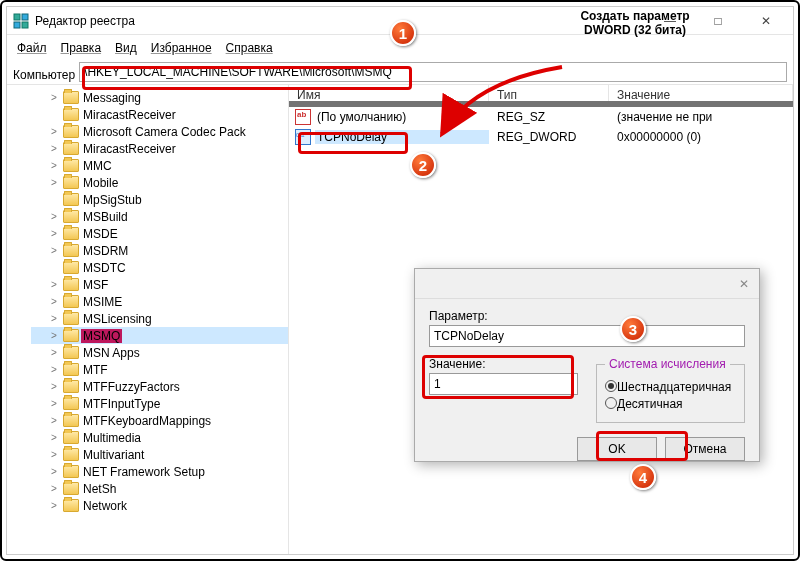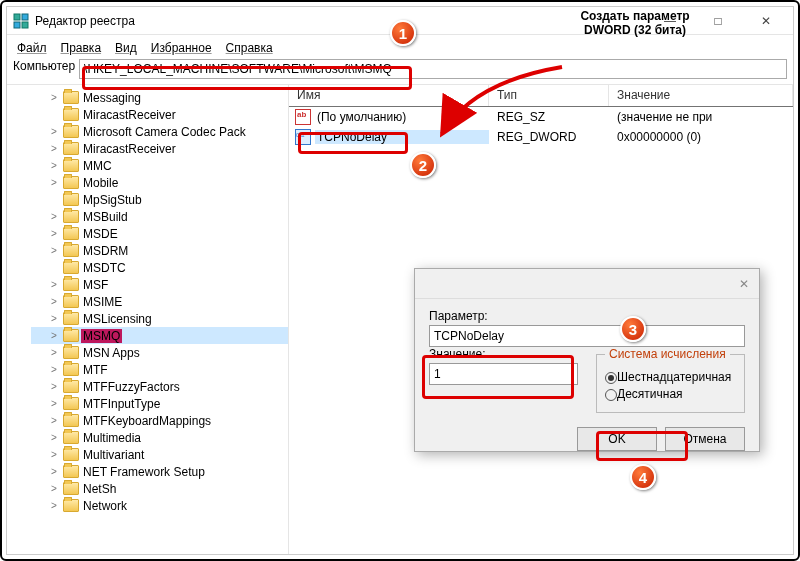--- a/index.html
+++ b/index.html
@@ -4,61 +4,61 @@
 <style>
 *{box-sizing:border-box;margin:0;padding:0;font-family:"Segoe UI",Tahoma,sans-serif;font-size:12px;color:#000}
 body{background:#fff;width:800px;height:561px;position:relative;border:2px solid #000;border-radius:6px;overflow:hidden}
 .window{position:absolute;inset:4px;background:#fff;border:1px solid #ccc;display:flex;flex-direction:column}
 .titlebar{height:28px;display:flex;align-items:center;padding:0 6px;gap:6px;border-bottom:1px solid #e5e5e5}
 .titlebar .reg-icon{width:16px;height:16px}
 .titlebar .sp{flex:1}
 .titlebar .btn{width:42px;height:24px;display:flex;align-items:center;justify-content:center;color:#444}
 .menubar{height:22px;display:flex;align-items:flex-end;gap:2px;padding:0 4px}
 .menubar span{padding:2px 6px;text-decoration:underline;text-decoration-color:#999}
-.addr{height:28px;display:flex;align-items:flex-start;padding:2px 6px;gap:4px;border-bottom:1px solid #e5e5e5}
+.addr{height:28px;display:flex;align-items:flex-end;padding:2px 6px;gap:4px;border-bottom:1px solid #e5e5e5}
 .addr label{white-space:nowrap}
 .addr .pathbox{flex:1;height:20px;border:1px solid #aaa;padding:1px 4px;display:flex;align-items:center;position:relative}
 .addr .pathbox span{white-space:nowrap}
 .content{flex:1;display:flex;min-height:0}
 .tree{width:282px;overflow:hidden;padding-top:4px;border-right:1px solid #e5e5e5}
 .tree-inner{margin-left:24px}
 .node{display:flex;align-items:center;height:17px;gap:2px;padding-left:16px}
 .node.sel{background:#cde8ff}
 .node.sel .lbl{background:#be185d}
 .exp{width:14px;text-align:center;color:#777;font-size:10px}
 .fld{width:16px;height:13px;background:linear-gradient(#ffe9a6,#f3c753);border:1px solid #d8a930;border-radius:1px;position:relative}
 .fld:before{content:"";position:absolute;top:-3px;left:0;width:6px;height:3px;background:#f3c753;border:1px solid #d8a930;border-bottom:none;border-radius:1px 1px 0 0}
 .lbl{padding:0 2px}
 .list{flex:1;position:relative}
-.cols{display:flex;height:22px;border-bottom:1px solid #737373}
+.cols{display:flex;height:22px;border-bottom:6px solid #737373}
 .cols div{padding:3px 8px;border-right:1px solid #e5e5e5;color:#333}
 .c1{width:200px}.c2{width:120px}.c3{flex:1}
 .row{display:flex;align-items:center;height:20px}
 .row .ic{width:16px;height:16px;margin:0 4px 0 6px}
 .row .nm{width:174px;padding-left:2px}
 .row .tp{width:120px;padding-left:8px}
 .row .vl{padding-left:8px}
 .row.sel .nm{background:#cde8ff}
 .ic-str{background:#fff;border:1px solid #c33;position:relative}
 .ic-str:after{content:"ab";position:absolute;font-size:8px;color:#c33;left:1px;top:0;font-weight:bold}
 .ic-dw{background:#def;border:1px solid #37c;position:relative}
 .ic-dw:after{content:"011";position:absolute;font-size:6px;color:#37c;left:0;top:2px;letter-spacing:-0.5px}
 .dlg{position:absolute;left:412px;top:266px;width:346px;background:#f0f0f0;border:1px solid #aaa;box-shadow:3px 3px 12px rgba(0,0,0,.3)}
 .dlg-title{height:30px;display:flex;align-items:center;padding:0 10px;color:#555;border-bottom:1px solid #ddd}
 .dlg-title .sp{flex:1}
 .dlg-body{padding:10px 14px 0}
 .dlg-body .plabel{margin-bottom:2px}
 .dlg-body input[type=text]{width:100%;height:22px;border:1px solid #999;padding:2px 4px;background:#fff}
 .dlg-body input[readonly]{background:#fff}
-.dlg-row{display:flex;gap:18px;}
+.dlg-row{display:flex;gap:18px;margin-top:10px}
 .dlg-col{flex:1}
 .valbox{width:138px}
 fieldset{border:1px solid #bbb;padding:6px 8px 8px}
-legend{padding:0 4px;color:#c2410c}
-.radio{display:flex;align-items:flex-end;gap:0;margin:3px 0}
+legend{padding:0 4px;color:#a21caf}
+.radio{display:flex;align-items:flex-start;gap:0;margin:3px 0}
 .radio .r{width:12px;height:12px;border:1px solid #555;border-radius:50%;display:flex;align-items:center;justify-content:center}
 .radio .r.on:after{content:"";width:6px;height:6px;background:#333;border-radius:50%}
 .dlg-btns{display:flex;justify-content:flex-end;gap:8px;margin-top:14px}
 .dlg-btns button{width:80px;height:24px;background:#e8e8e8;border:1px solid #999}
 
 .anno{position:absolute;pointer-events:none}
 .num{width:26px;height:26px;border-radius:50%;background:radial-gradient(circle at 35% 30%,#ff7a3a,#c81e00);border:2px solid #fff;box-shadow:1px 1px 3px rgba(0,0,0,.5);color:#fff;font-weight:bold;font-size:15px;display:flex;align-items:center;justify-content:center}
 .redbox{position:absolute;border:3px solid #d00;border-radius:4px;pointer-events:none}
 .headline{position:absolute;font-size:22px;font-weight:bold;color:#d00;text-align:center;line-height:1.15;font-family:"Segoe UI",Arial}
 svg.arrow{position:absolute}

